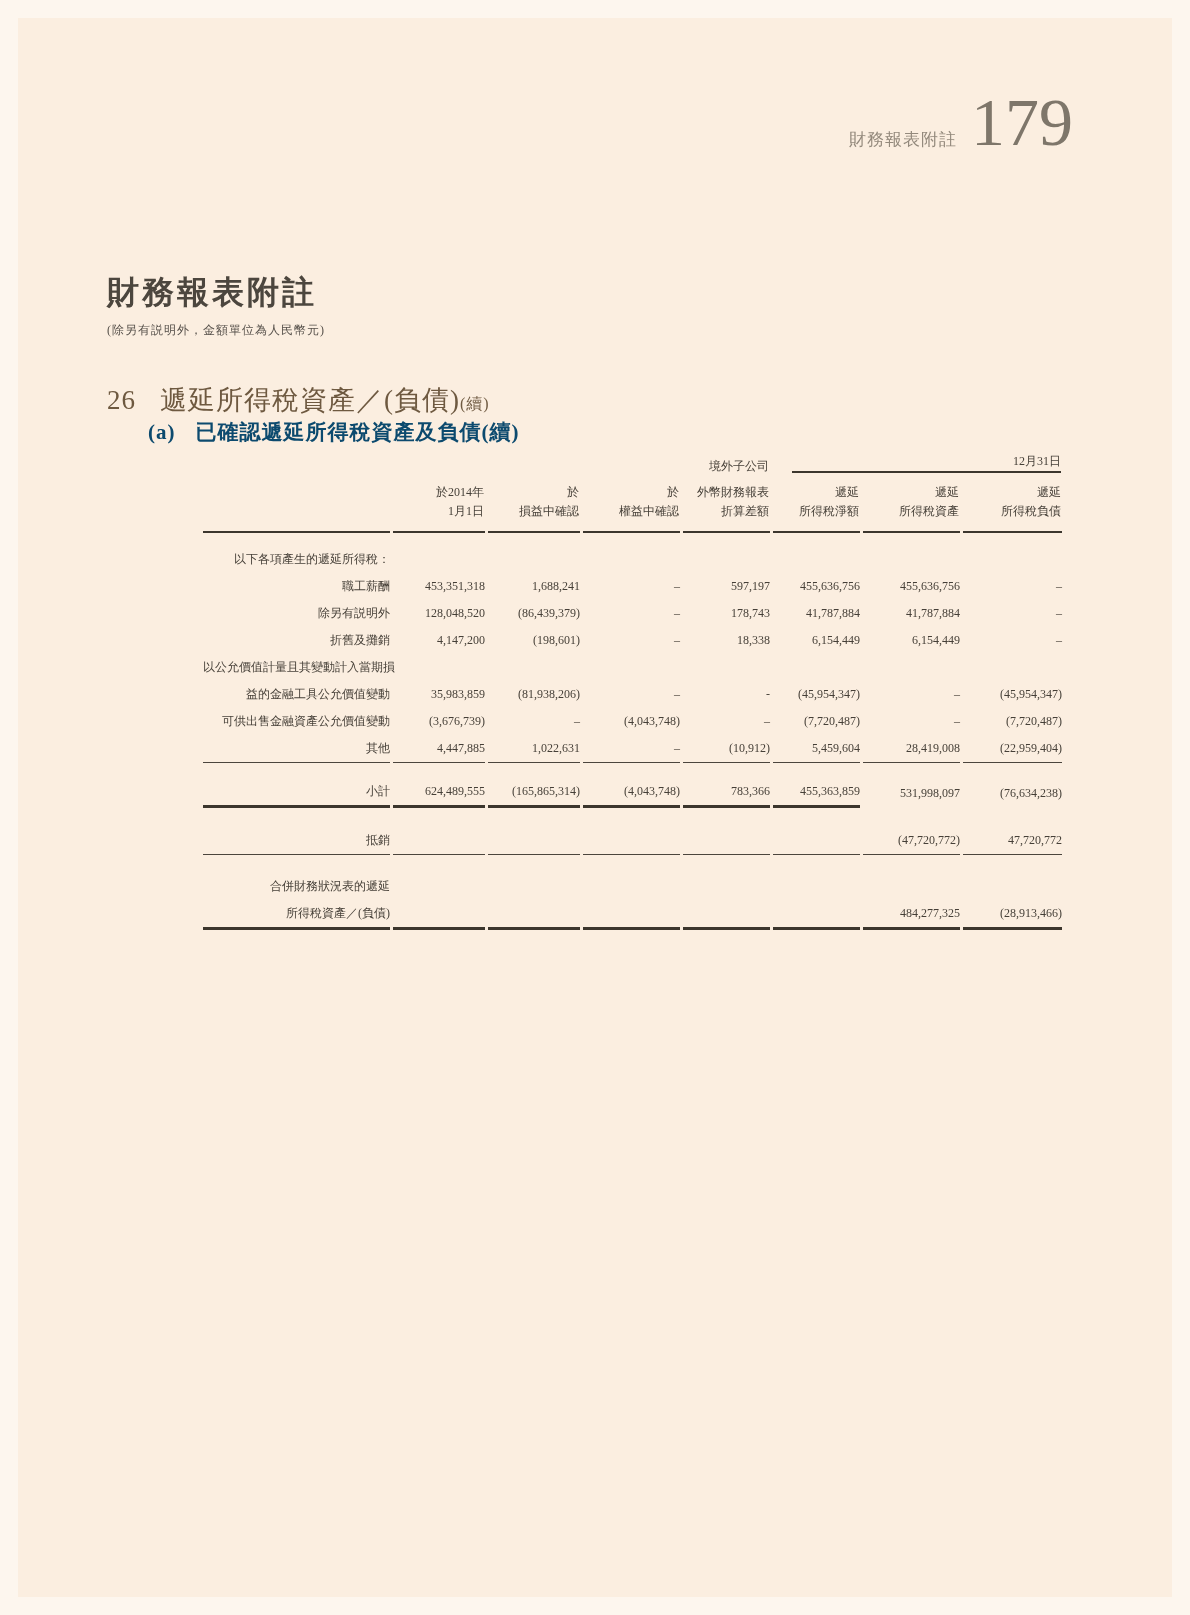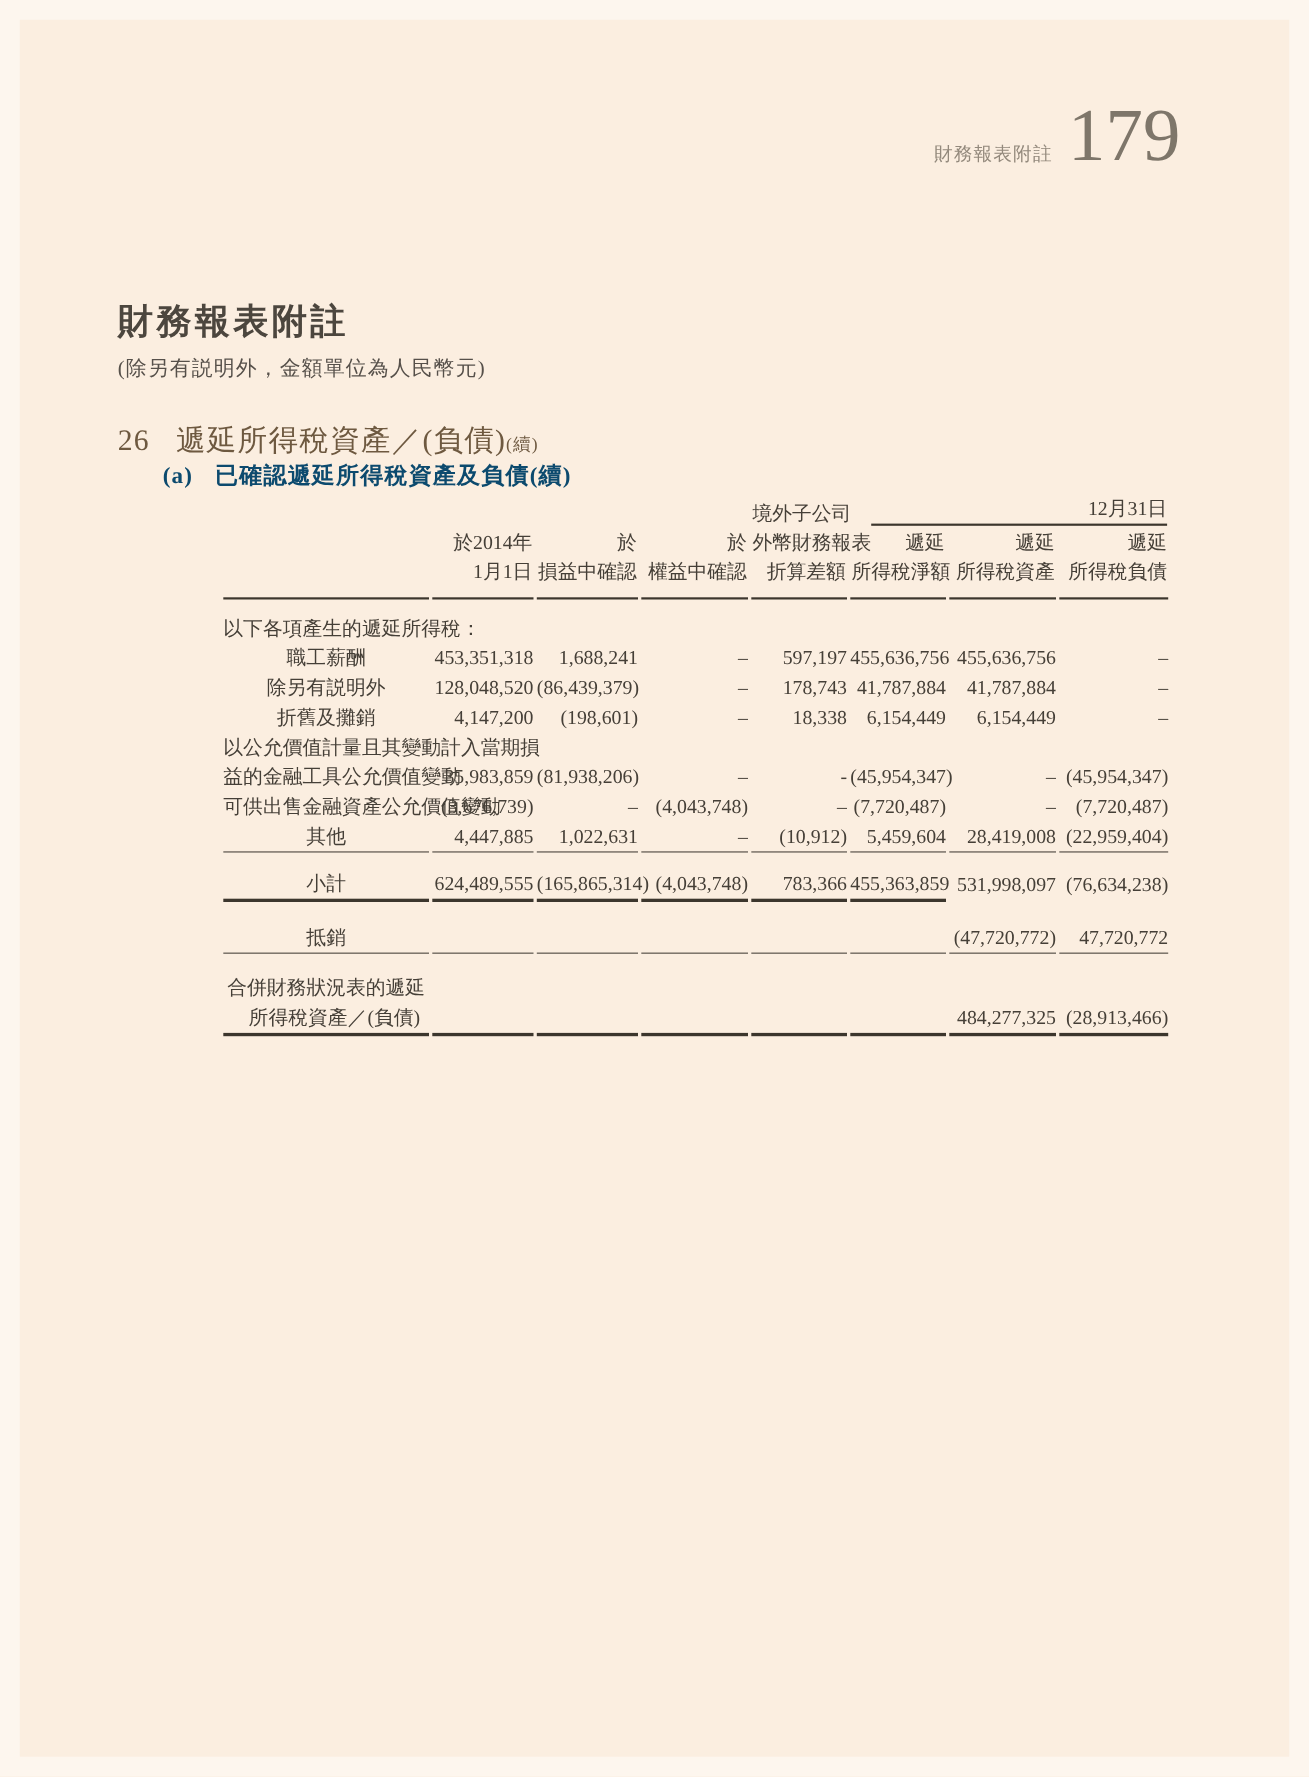--- a/index.html
+++ b/index.html
@@ -32,42 +32,42 @@
   }
   .hdr-label{font-size:17px;color:var(--pg-label);letter-spacing:1px;}
   .hdr-number{font-size:68px;color:var(--pg-num);line-height:1;}
   
   .page-title{
     position:absolute;left:89px;top:253px;margin:0;
     font-size:32px;font-weight:bold;color:#4c463e;letter-spacing:3px;
   }
   .subtitle{
     position:absolute;left:89px;top:304px;
-    font-size:19px;color:var(--soft-text);letter-spacing:1px;
+    font-size:12px;color:var(--soft-text);letter-spacing:1px;
   }
   .section{
     position:absolute;left:89px;top:364px;
     font-size:27px;color:var(--brown);letter-spacing:1px;
   }
   .sec-num{margin-right:24px;}
   .sec-cont{font-size:16px;}
   .subsection{
     position:absolute;left:130px;top:400px;
     font-size:21px;font-weight:bold;color:#0c4a6e;letter-spacing:1px;
   }
   .sub-marker{margin-right:20px;font-weight:bold;}
   
   .tablewrap{position:absolute;left:182px;top:434px;width:865px;}
   table{
     width:865px;table-layout:fixed;
     border-collapse:separate;border-spacing:3px 0;
-    font-size:18px;color:var(--text);
+    font-size:12px;color:var(--text);
   }
   td{overflow:visible;white-space:nowrap;}
-  td.lbl{text-align:center;}
+  td.lbl{text-align:right;}
   td.num{text-align:right;}
   thead td{height:26px;vertical-align:bottom;padding-bottom:5px;line-height:1.1;}
   thead tr.h3 td{border-bottom:2px solid var(--rule);padding-bottom:13px;}
   .dec31{
     margin-left:18px;text-align:right;
     border-bottom:2px solid var(--rule);padding-bottom:3px;
   }
   tbody td{height:27px;line-height:27px;padding:0;}
   tbody tr:first-child td{padding-top:13px;}
   tr.row-item-rule td{border-bottom:1px solid var(--rule-thin);}

